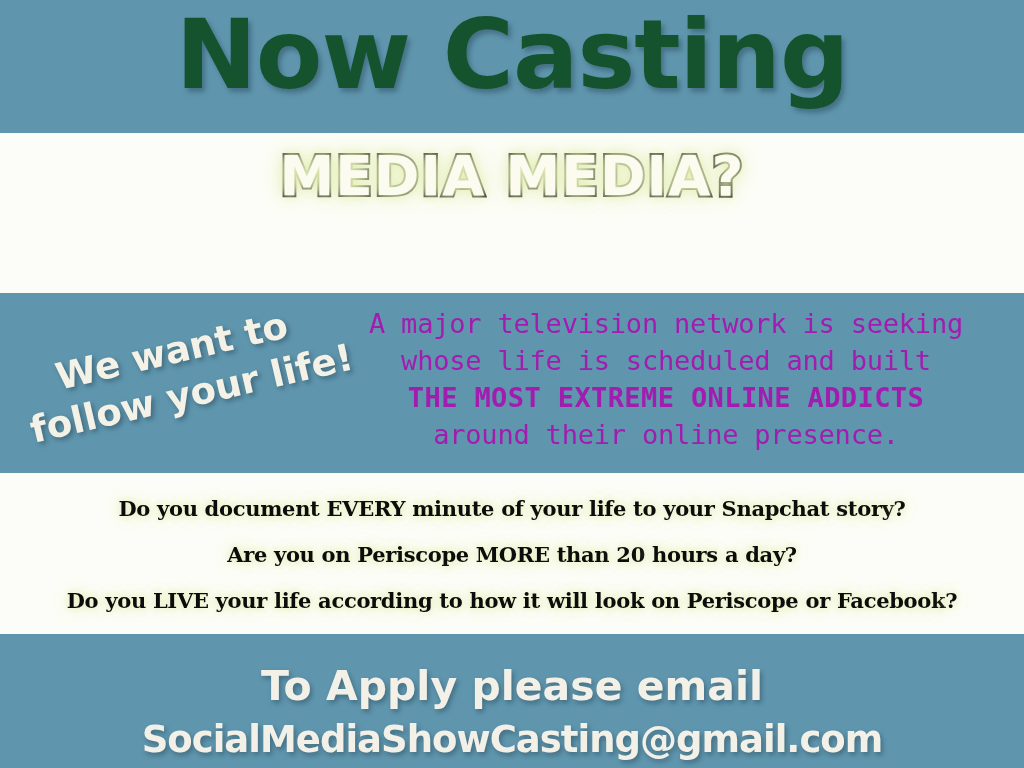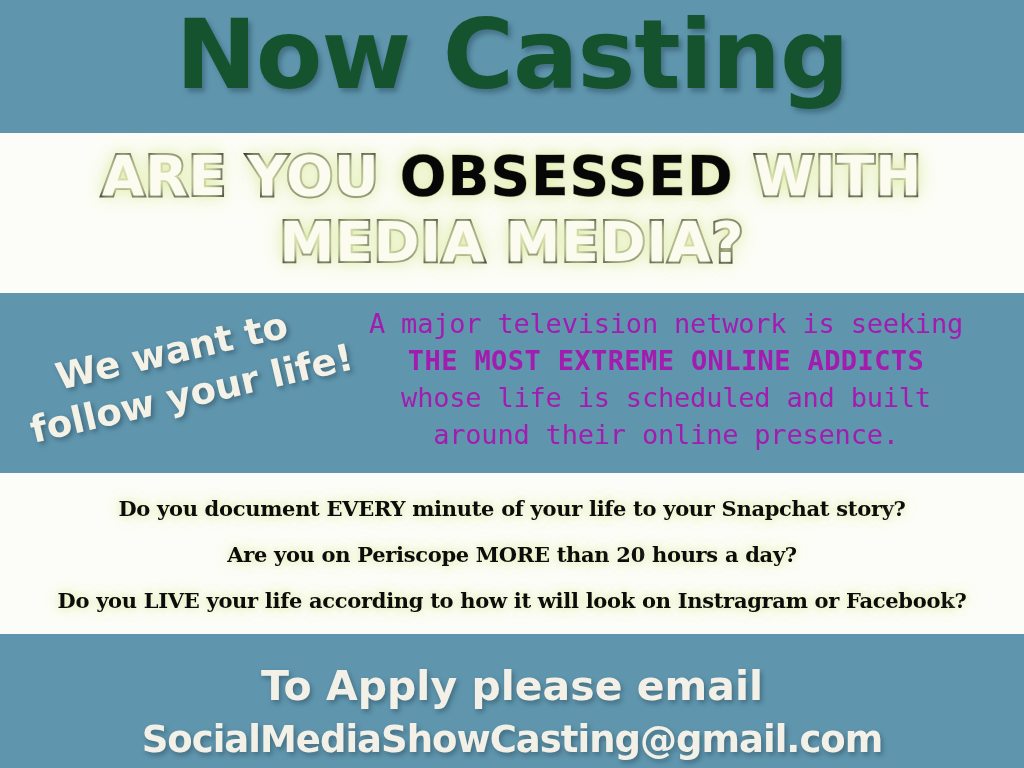--- a/index.html
+++ b/index.html
@@ -183,46 +183,43 @@
 <body>
 
 <div id="poster">
 
   <div class="band band-blue" id="band-title"></div>
   <div id="now-casting">Now Casting</div>
 
   <div class="band band-white" id="band-headline"></div>
   <div id="headline-block">
     <span class="hl-line">
-      <span class="outline-word">ARE YOU </span><span class="solid-word">OBSESSED</span><span class="outline-word"> WITH</span>
-    </span>
-    <span class="hl-line">
       <span class="outline-word">MEDIA MEDIA?</span>
     </span>
   </div>
 
   <div class="band band-blue" id="band-seeking"></div>
 
   <div id="we-want">
     <span class="ww-line">We want to</span>
     <span class="ww-line">follow your life!</span>
   </div>
 
   <div id="seeking-para">
     <span class="sp-line">A major television network is seeking</span>
+    <span class="sp-line">whose life is scheduled and built</span>
     <span class="sp-line sp-strong">THE MOST EXTREME ONLINE ADDICTS</span>
-    <span class="sp-line">whose life is scheduled and built</span>
     <span class="sp-line">around their online presence.</span>
   </div>
 
   <div class="band band-white" id="band-quiz"></div>
   <div id="quiz-block">
     <span class="quiz-line"><span>Do you document EVERY minute of your life to your Snapchat story</span><b>?</b><span></span></span>
     <span class="quiz-line"><span>Are you on Periscope MORE than </span><b>20</b><span> hours a day?</span></span>
-    <span class="quiz-line"><span>Do you LIVE your life according to how it will look on Instragram or Facebook</span><b>?</b><span></span></span>
+    <span class="quiz-line"><span>Do you LIVE your life according to how it will look on Periscope or Facebook</span><b>?</b><span></span></span>
   </div>
 
   <div class="band band-blue" id="band-apply"></div>
   <div id="apply-block">
     <span id="apply-headline">To Apply please email</span>
     <span id="apply-email">SocialMediaShowCasting@gmail.com</span>
   </div>
 
 </div>
 

